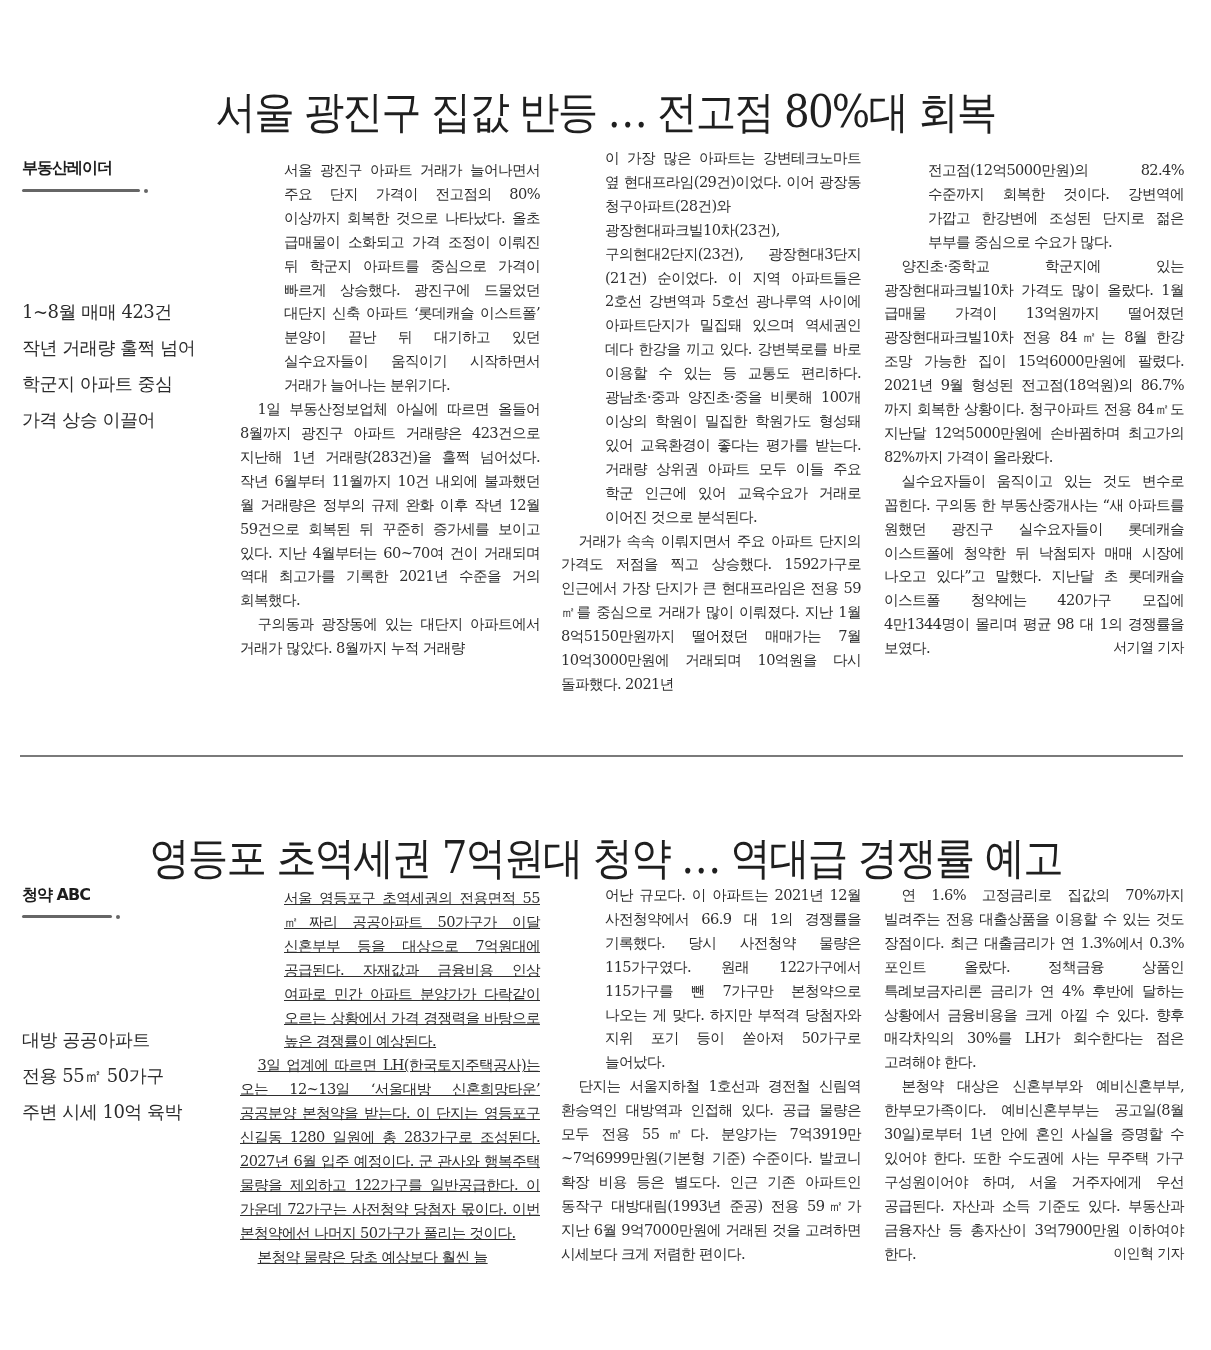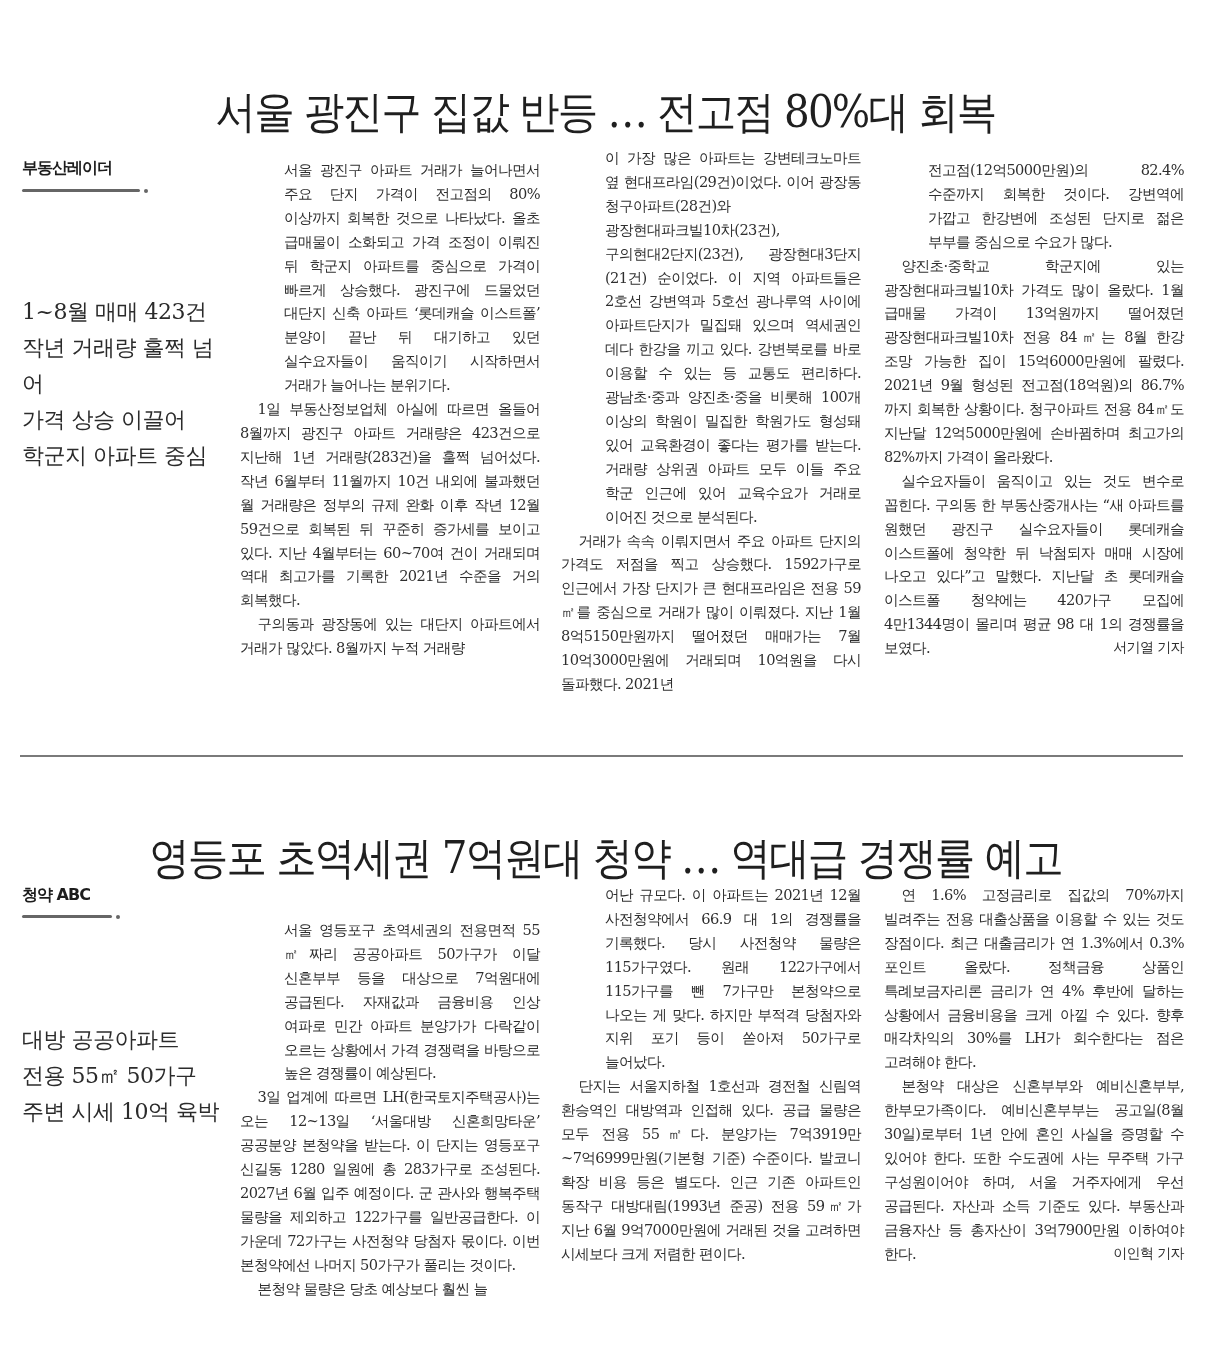--- a/index.html
+++ b/index.html
@@ -21,21 +21,21 @@
     font-weight: bold; font-size: 16px; color: #1d1d1d; letter-spacing: -1px;
   }
   .label-rule {
     position: absolute; left: 22px; height: 3px; background: #666; border-radius: 2px;
   }
   .label-dot {
     position: absolute; width: 4px; height: 4px; background: #666; border-radius: 50%;
   }
   .deck {
     position: absolute; left: 22px; width: 205px;
-    font-size: 22px; line-height: 36px; color: #2b2b2b; letter-spacing: -0.5px;
+    font-size: 18px; line-height: 36px; color: #2b2b2b; letter-spacing: -0.5px;
   }
   .col {
     position: absolute; width: 300px;
     font-size: 14.6px; line-height: 23.9px; color: #2e2e2e;
     letter-spacing: -0.6px; text-align: justify; word-break: keep-all;
   }
   .col p { margin: 0; }
   .col p.indent { text-indent: 1.2em; }
   .col p.cont { text-indent: 0; margin-left: 44px; }
   .byline { float: right; font-size: 14px; }
@@ -52,22 +52,22 @@
 
 <h1 class="headline h1">서울 광진구 집값 반등 … 전고점 80%대 회복</h1>
 
 <div class="section-label a1" style="top:158px;">부동산레이더</div>
 <div class="label-rule" style="top:189px; width:118px;"></div>
 <div class="label-dot" style="top:189px; left:144px;"></div>
 
 <div class="deck" style="top:294px;">
   <div>1~8월 매매 423건</div>
   <div>작년 거래량 훌쩍 넘어</div>
+  <div>학군지 아파트 중심</div>
   <div>가격 상승 이끌어</div>
-  <div>학군지 아파트 중심</div>
 </div>
 
 <div class="col c1" style="top:158px;">
   <p class="cont">서울 광진구 아파트 거래가 늘어나면서 주요 단지 가격이 전고점의 80% 이상까지 회복한 것으로 나타났다. 올초 급매물이 소화되고 가격 조정이 이뤄진 뒤 학군지 아파트를 중심으로 가격이 빠르게 상승했다. 광진구에 드물었던 대단지 신축 아파트 ‘롯데캐슬 이스트폴’ 분양이 끝난 뒤 대기하고 있던 실수요자들이 움직이기 시작하면서 거래가 늘어나는 분위기다.</p>
   <p class="indent">1일 부동산정보업체 아실에 따르면 올들어 8월까지 광진구 아파트 거래량은 423건으로 지난해 1년 거래량(283건)을 훌쩍 넘어섰다. 작년 6월부터 11월까지 10건 내외에 불과했던 월 거래량은 정부의 규제 완화 이후 작년 12월 59건으로 회복된 뒤 꾸준히 증가세를 보이고 있다. 지난 4월부터는 60~70여 건이 거래되며 역대 최고가를 기록한 2021년 수준을 거의 회복했다.</p>
   <p class="indent">구의동과 광장동에 있는 대단지 아파트에서 거래가 많았다. 8월까지 누적 거래량</p>
 </div>
 <div class="col c2" style="top:146px;">
   <p class="cont">이 가장 많은 아파트는 강변테크노마트 옆 현대프라임(29건)이었다. 이어 광장동 청구아파트(28건)와 광장현대파크빌10차(23건), 구의현대2단지(23건), 광장현대3단지(21건) 순이었다. 이 지역 아파트들은 2호선 강변역과 5호선 광나루역 사이에 아파트단지가 밀집돼 있으며 역세권인 데다 한강을 끼고 있다. 강변북로를 바로 이용할 수 있는 등 교통도 편리하다. 광남초·중과 양진초·중을 비롯해 100개 이상의 학원이 밀집한 학원가도 형성돼 있어 교육환경이 좋다는 평가를 받는다. 거래량 상위권 아파트 모두 이들 주요 학군 인근에 있어 교육수요가 거래로 이어진 것으로 분석된다.</p>
   <p class="indent">거래가 속속 이뤄지면서 주요 아파트 단지의 가격도 저점을 찍고 상승했다. 1592가구로 인근에서 가장 단지가 큰 현대프라임은 전용 59㎡를 중심으로 거래가 많이 이뤄졌다. 지난 1월 8억5150만원까지 떨어졌던 매매가는 7월 10억3000만원에 거래되며 10억원을 다시 돌파했다. 2021년</p>
@@ -85,21 +85,21 @@
 <div class="section-label" style="top:885px;">청약 ABC</div>
 <div class="label-rule" style="top:915px; width:90px;"></div>
 <div class="label-dot" style="top:915px; left:116px;"></div>
 
 <div class="deck" style="top:1022px;">
   <div>대방 공공아파트</div>
   <div>전용 55㎡ 50가구</div>
   <div>주변 시세 10억 육박</div>
 </div>
 
-<div class="col c1" style="top:918px;">
+<div class="col c1" style="top:886px;text-decoration:underline;">
   <p class="cont">서울 영등포구 초역세권의 전용면적 55㎡짜리 공공아파트 50가구가 이달 신혼부부 등을 대상으로 7억원대에 공급된다. 자재값과 금융비용 인상 여파로 민간 아파트 분양가가 다락같이 오르는 상황에서 가격 경쟁력을 바탕으로 높은 경쟁률이 예상된다.</p>
   <p class="indent">3일 업계에 따르면 LH(한국토지주택공사)는 오는 12~13일 ‘서울대방 신혼희망타운’ 공공분양 본청약을 받는다. 이 단지는 영등포구 신길동 1280 일원에 총 283가구로 조성된다. 2027년 6월 입주 예정이다. 군 관사와 행복주택 물량을 제외하고 122가구를 일반공급한다. 이 가운데 72가구는 사전청약 당첨자 몫이다. 이번 본청약에선 나머지 50가구가 풀리는 것이다.</p>
   <p class="indent">본청약 물량은 당초 예상보다 훨씬 늘</p>
 </div>
 <div class="col c2" style="top:883px;">
   <p class="cont">어난 규모다. 이 아파트는 2021년 12월 사전청약에서 66.9 대 1의 경쟁률을 기록했다. 당시 사전청약 물량은 115가구였다. 원래 122가구에서 115가구를 뺀 7가구만 본청약으로 나오는 게 맞다. 하지만 부적격 당첨자와 지위 포기 등이 쏟아져 50가구로 늘어났다.</p>
   <p class="indent">단지는 서울지하철 1호선과 경전철 신림역 환승역인 대방역과 인접해 있다. 공급 물량은 모두 전용 55㎡다. 분양가는 7억3919만~7억6999만원(기본형 기준) 수준이다. 발코니 확장 비용 등은 별도다. 인근 기존 아파트인 동작구 대방대림(1993년 준공) 전용 59㎡가 지난 6월 9억7000만원에 거래된 것을 고려하면 시세보다 크게 저렴한 편이다.</p>
 </div>
 <div class="col c3" style="top:883px;">
   <p class="indent">연 1.6% 고정금리로 집값의 70%까지 빌려주는 전용 대출상품을 이용할 수 있는 것도 장점이다. 최근 대출금리가 연 1.3%에서 0.3%포인트 올랐다. 정책금융 상품인 특례보금자리론 금리가 연 4% 후반에 달하는 상황에서 금융비용을 크게 아낄 수 있다. 향후 매각차익의 30%를 LH가 회수한다는 점은 고려해야 한다.</p>

